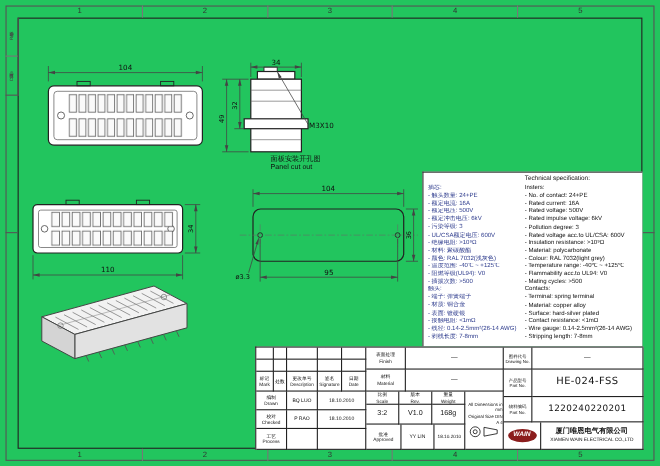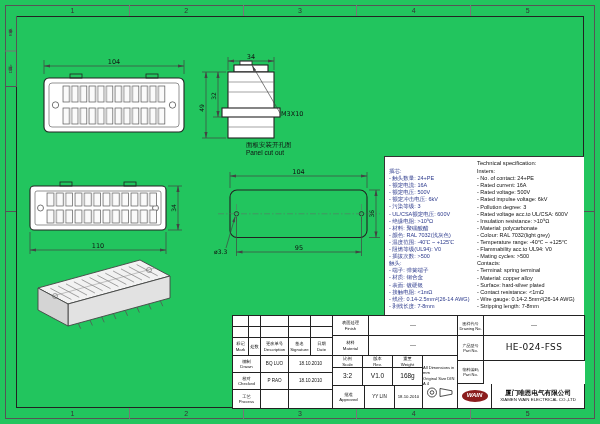--- a/index.html
+++ b/index.html
@@ -23,21 +23,21 @@
   .cutout-title{position:absolute;left:246px;top:141px;font-size:6.5px;line-height:8px;color:#111;}
   .spec-panel{position:absolute;left:384px;top:156px;width:200px;height:159px;border-left:1px solid #333;border-top:1px solid #333;
               box-sizing:border-box;display:flex;padding:3px 1px 0 4px;background:#fff;}
   .spec-cn{width:88px;font-size:5.5px;line-height:7.1px;color:#2c3a8c;padding-top:8px;}
   .spec-en{flex:1;font-size:5.5px;line-height:7.1px;color:#111;}
   .spec-title{font-size:5.8px;margin-bottom:1px;}
   .spec-line{white-space:nowrap;overflow:hidden;}
   .title-block{position:absolute;left:232px;top:315px;width:352px;height:93px;border-left:1px solid #222;border-top:1px solid #222;
                box-sizing:content-box;background:#fff;}
   .tb{position:absolute;border-right:1px solid #222;border-bottom:1px solid #222;box-sizing:border-box;
-      display:flex;flex-direction:column;align-items:center;justify-content:center;text-align:left;
+      display:flex;flex-direction:column;align-items:center;justify-content:center;text-align:right;
       font-size:4.3px;line-height:1.25;color:#111;overflow:hidden;}
   .tb-dash{font-size:6px;}
   .tb-name{font-size:4.6px;}
   .tb-val{font-size:6.5px;}
   .tb-big{font-size:9px;letter-spacing:0.4px;font-family:"DejaVu Sans",sans-serif;}
   .tb-num{font-size:8px;letter-spacing:0.4px;font-family:"DejaVu Sans",sans-serif;}
   .tb-label4{font-size:4px;}
   .note-line{font-size:4.1px;line-height:1.3;}
   .wain-logo{width:26px;height:12px;border-radius:50%;background:#8b1d1d;color:#fff;font-size:6px;
              font-weight:bold;font-style:italic;display:flex;align-items:center;justify-content:center;}
@@ -406,20 +406,21 @@
     <div class="tb tb-dash" style="left:251px;top:0;width:101px;height:20px">—</div>
     <div class="tb tb-label4" style="left:225px;top:20px;width:26px;height:25px">
       <span>产品型号</span>
       <span>Part No.</span>
     </div>
     <div class="tb tb-big" style="left:251px;top:20px;width:101px;height:25px">HE-024-FSS</div>
     <div class="tb tb-label4" style="left:225px;top:45px;width:26px;height:23px">
       <span>物料编码</span>
       <span>Part No.</span>
     </div>
+    <div class="tb tb-num" style="left:251px;top:45px;width:101px;height:23px">1220240220201</div>
     <div class="tb" style="left:225px;top:68px;width:34px;height:25px">
       <div class="wain-logo">WAIN</div>
     </div>
     <div class="tb" style="left:259px;top:68px;width:93px;height:25px">
       <div class="company-cn">厦门唯恩电气有限公司</div>
       <div class="company-en">XIAMEN WAIN ELECTRICAL CO.,LTD</div>
     </div>
   </div>
 </div>
 

